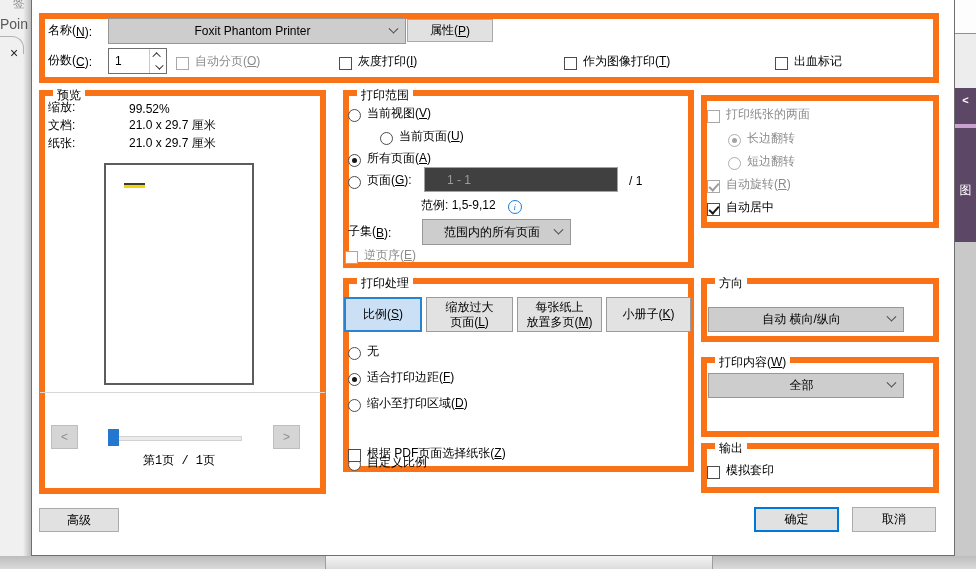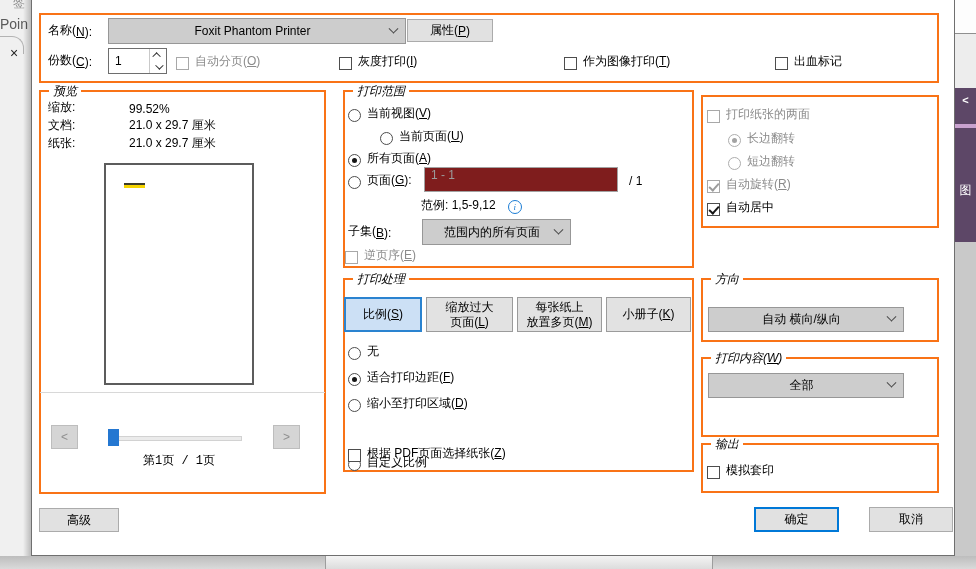--- a/index.html
+++ b/index.html
@@ -24,21 +24,21 @@
   .rs-collapse { position:absolute; left:0; top:6px; width:21px; text-align:center; color:#fff; font-weight:bold; font-size:11px; }
   .rs-divider { position:absolute; left:0; top:36px; width:21px; height:4px; background:var(--panel-purple-divider,#c9a2cf); }
   .rs-tab { position:absolute; left:0; top:94px; width:21px; text-align:center; color:#fff; font-size:12px; }
   .rs-gray { position:absolute; left:0; top:242px; width:21px; height:327px; background:#c9c9c9; }
   .bottom-strip { position:absolute; left:0; top:556px; width:976px; height:13px; background:linear-gradient(#bdbdbd,#dadada); }
   .bs-mid { position:absolute; left:325px; top:0; width:388px; height:13px;
     background:linear-gradient(#f4f4f4,#dcdcdc); border-left:1px solid #9d9d9d; border-right:1px solid #9d9d9d; }
   
   .dialog { position:absolute; left:31px; top:0; width:924px; height:556px; background:#fff;
     border:1px solid #6f6f6f; border-top:none; }
-  .group { position:absolute; border:2px solid #f97316;font-style:italic; }
+  .group { position:absolute; border:6px solid #f97316; }
   .gtitle { position:absolute; top:-8px; left:8px; background:#fff; padding:0 4px; height:15px; line-height:15px; }
   .row { position:absolute; display:flex; align-items:flex-end; height:16px; white-space:nowrap; }
   .dim { color:#9b9b9b; }
   .dis-text { color:#8b8b8b; }
   
   .cb { width:13px; height:13px; border:1px solid #4d4d4d; background:#fff; margin-right:6px; flex:none;
     display:flex; align-items:center; justify-content:center; }
   .cb.checked::after { content:""; width:8px; height:4px; border-left:2px solid #161616; border-bottom:2px solid #161616;
     transform:translateY(-1px) rotate(-48deg); }
   .cb.dis { border-color:#a8a8a8; }
@@ -47,21 +47,21 @@
     display:flex; align-items:center; justify-content:center; }
   .rb.sel::after { content:""; width:5px; height:5px; border-radius:50%; background:#161616; }
   .rb.dis { border-color:#adadad; }
   .rb.dis.sel::after { background:#a3a3a3; }
   .combo { position:absolute; display:flex; align-items:center; background:#cdcdcd; border:1px solid #979797; padding:0 8px 0 6px;text-align:center; }
   .combo .val { flex:1; overflow:hidden; }
   .chev-down { width:7px; height:7px; border-right:1px solid #474747; border-bottom:1px solid #474747;
     transform:rotate(45deg) translate(-2px,-2px); flex:none; }
   .btn { position:absolute; display:flex; align-items:center; justify-content:center; background:#e1e1e1; border:1px solid #ababab; }
   .btn.primary { border:2px solid var(--accent,#0078d7); }
-  .input { position:absolute; background:#7f1d1d; border:1px solid #a2a2a2; display:flex; align-items:flex-start; padding:0 6px; }
+  .input { position:absolute; background:#404040; border:1px solid #a2a2a2; display:flex; align-items:center; padding:0 22px; }
   .spin { position:absolute; background:#fff; border:1px solid #6e6e6e; display:flex; }
   .spin .sval { flex:1; display:flex; align-items:center; padding-left:6px; }
   .spin .sbtns { width:17px; border-left:1px solid #c9c9c9; display:flex; flex-direction:column; }
   .spin .sbtn { flex:1; display:flex; align-items:center; justify-content:center; }
   .chev-up-s { width:6px; height:6px; border-left:1px solid #2e2e2e; border-top:1px solid #2e2e2e; transform:rotate(45deg) translateY(2px); }
   .chev-dn-s { width:6px; height:6px; border-right:1px solid #2e2e2e; border-bottom:1px solid #2e2e2e; transform:rotate(45deg) translateY(-2px); }
   .info-icon { width:14px; height:14px; border-radius:50%; border:1px solid var(--info-blue,#1a7cd4);
     color:var(--info-blue,#1a7cd4); display:flex; align-items:center; justify-content:center;
     font-size:9px; font-style:italic; font-family:"Liberation Serif","DejaVu Serif",serif; margin-left:12px; }
   .info-icon::after { content:"i"; }
@@ -281,16 +281,16 @@
     <div class="group" style="left:669px; top:443px; width:238px; height:50px;">
       <span class="gtitle">输出</span>
     </div>
     <div class="row" style="left:675px; top:463px;">
       <span class="cb"></span>
       <span>模拟套印</span>
     </div>
 
     <div class="btn" style="left:7px; top:508px; width:80px; height:24px;">高级</div>
     <div class="btn primary" style="left:722px; top:507px; width:85px; height:25px;">确定</div>
-    <div class="btn" style="left:820px; top:507px; width:84px; height:25px;margin-left:17px;">取消</div>
+    <div class="btn" style="left:820px; top:507px; width:84px; height:25px;">取消</div>
 
   </div>
 </div>
 
 </body></html>

